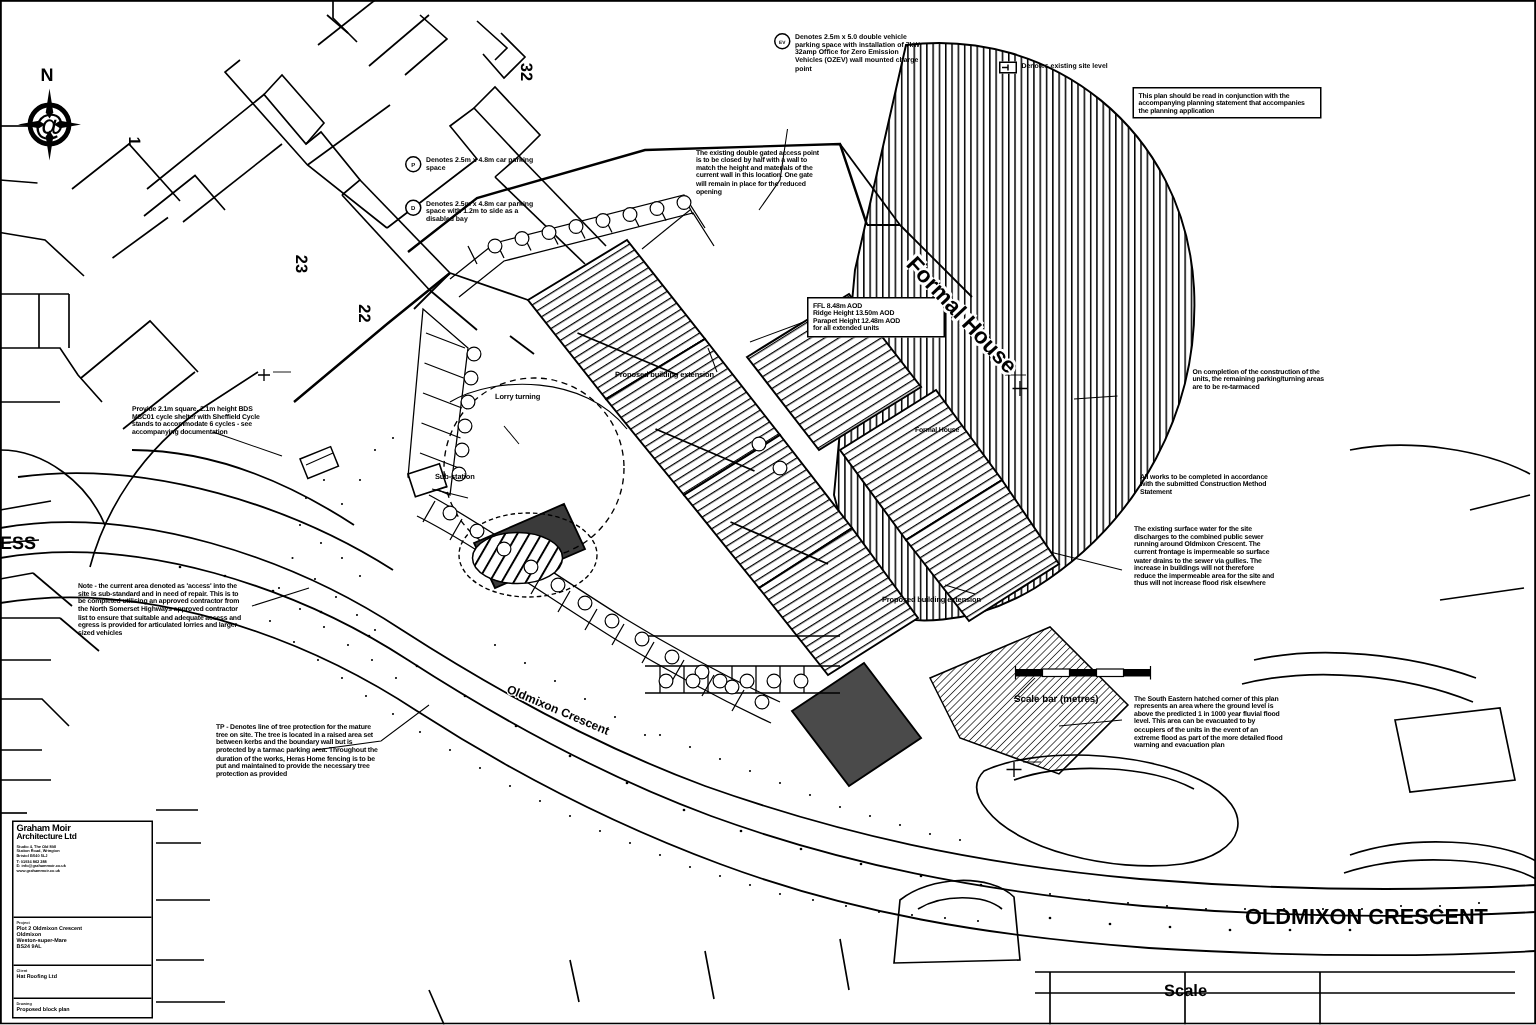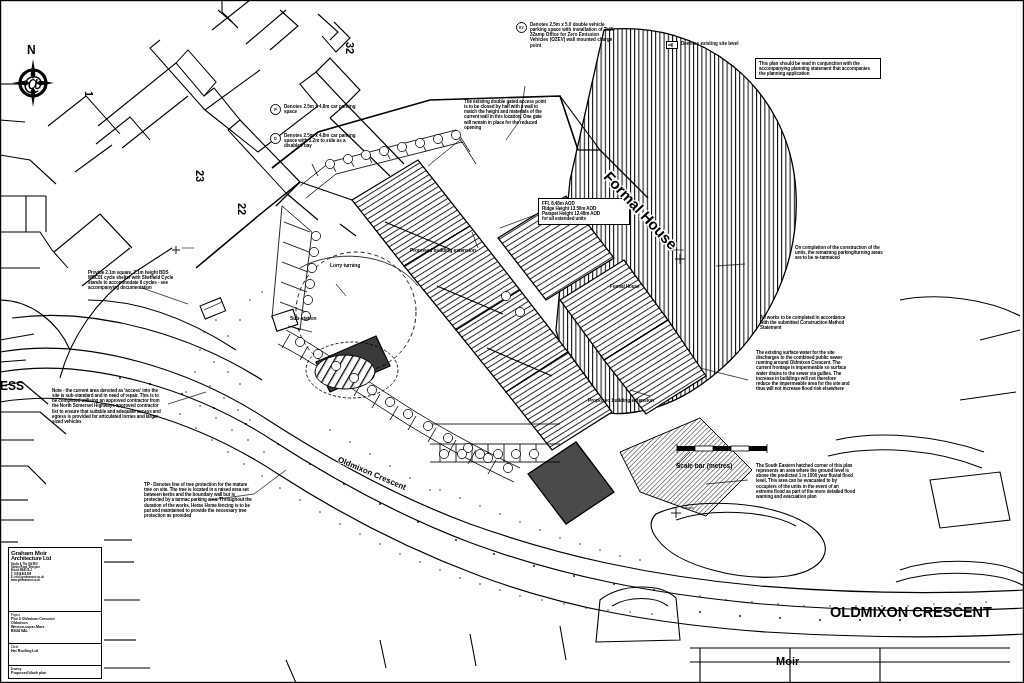--- a/index.html
+++ b/index.html
@@ -24,21 +24,21 @@
   #north .nletter{position:absolute;left:19px;top:-2px;font-size:12px;font-weight:bold;}
 
   
   #formal-house{position:absolute;left:613px;top:168px;transform:rotate(47deg);transform-origin:left top;
     font-size:15px;font-weight:bold;color:#000;white-space:nowrap;
     text-shadow:1px 0 0 #fff,-1px 0 0 #fff,0 1px 0 #fff,0 -1px 0 #fff,2px 0 0 #fff,-2px 0 0 #fff,0 2px 0 #fff,0 -2px 0 #fff;}
 
   
   #st-oldmixon-cres-main{position:absolute;left:830px;top:604px;font-size:14.5px;font-weight:bold;white-space:nowrap;}
   #st-posts{position:absolute;left:776px;top:655px;font-size:11px;font-weight:bold;}
-  #st-ess{position:absolute;left:0px;top:355px;font-size:12px;font-weight:bold;margin-top:24px;}
+  #st-ess{position:absolute;left:0px;top:355px;font-size:12px;font-weight:bold;}
   #st-oldmixon-diag{position:absolute;left:340px;top:455px;transform:rotate(23deg);transform-origin:left top;
     font-size:8px;font-weight:bold;white-space:nowrap;
     text-shadow:1px 0 0 #fff,-1px 0 0 #fff,0 1px 0 #fff,0 -1px 0 #fff;}
   .plotnum{position:absolute;font-size:11px;font-weight:bold;}
 
   
   #titleblock{position:absolute;left:8px;top:547px;width:92px;height:130px;border:1.1px solid #000;background:#fff;
     display:flex;flex-direction:column;font-size:3.3px;}
   #titleblock .tb-cell{border-bottom:0.8px solid #000;padding:1.5px 2px;position:relative;}
   #titleblock .tb-cell:last-child{border-bottom:none;}
@@ -500,21 +500,21 @@
   <div class="note sz55" style="left:588px;top:398px;">Proposed building extension</div>
 
   <div class="note sz55" style="left:330px;top:263px;">Lorry turning</div>
 
   <div class="note sz55" style="left:290px;top:316px;">Sub-station</div>
 
   <div class="note sz5" style="left:610px;top:284px;">Formal House</div>
 
   <div id="st-ess">ESS</div>
   <div id="st-oldmixon-cres-main">OLDMIXON CRESCENT</div>
-  <div id="st-posts">Moir</div>
+  <div id="st-posts">Scale</div>
   <div id="st-oldmixon-diag">Oldmixon Crescent</div>
 
   <div class="plotnum" style="left:86px;top:88px;transform:rotate(90deg);">1</div>
   <div class="plotnum" style="left:236px;top:203px;transform:rotate(90deg);">22</div>
   <div class="plotnum" style="left:344px;top:42px;transform:rotate(90deg);">32</div>
   <div class="plotnum" style="left:194px;top:170px;transform:rotate(90deg);">23</div>
 
   <div id="scalebar">
     <svg width="92" height="14" viewBox="0 0 92 14">
       <rect x="1" y="3" width="18" height="5" fill="#000"></rect>

